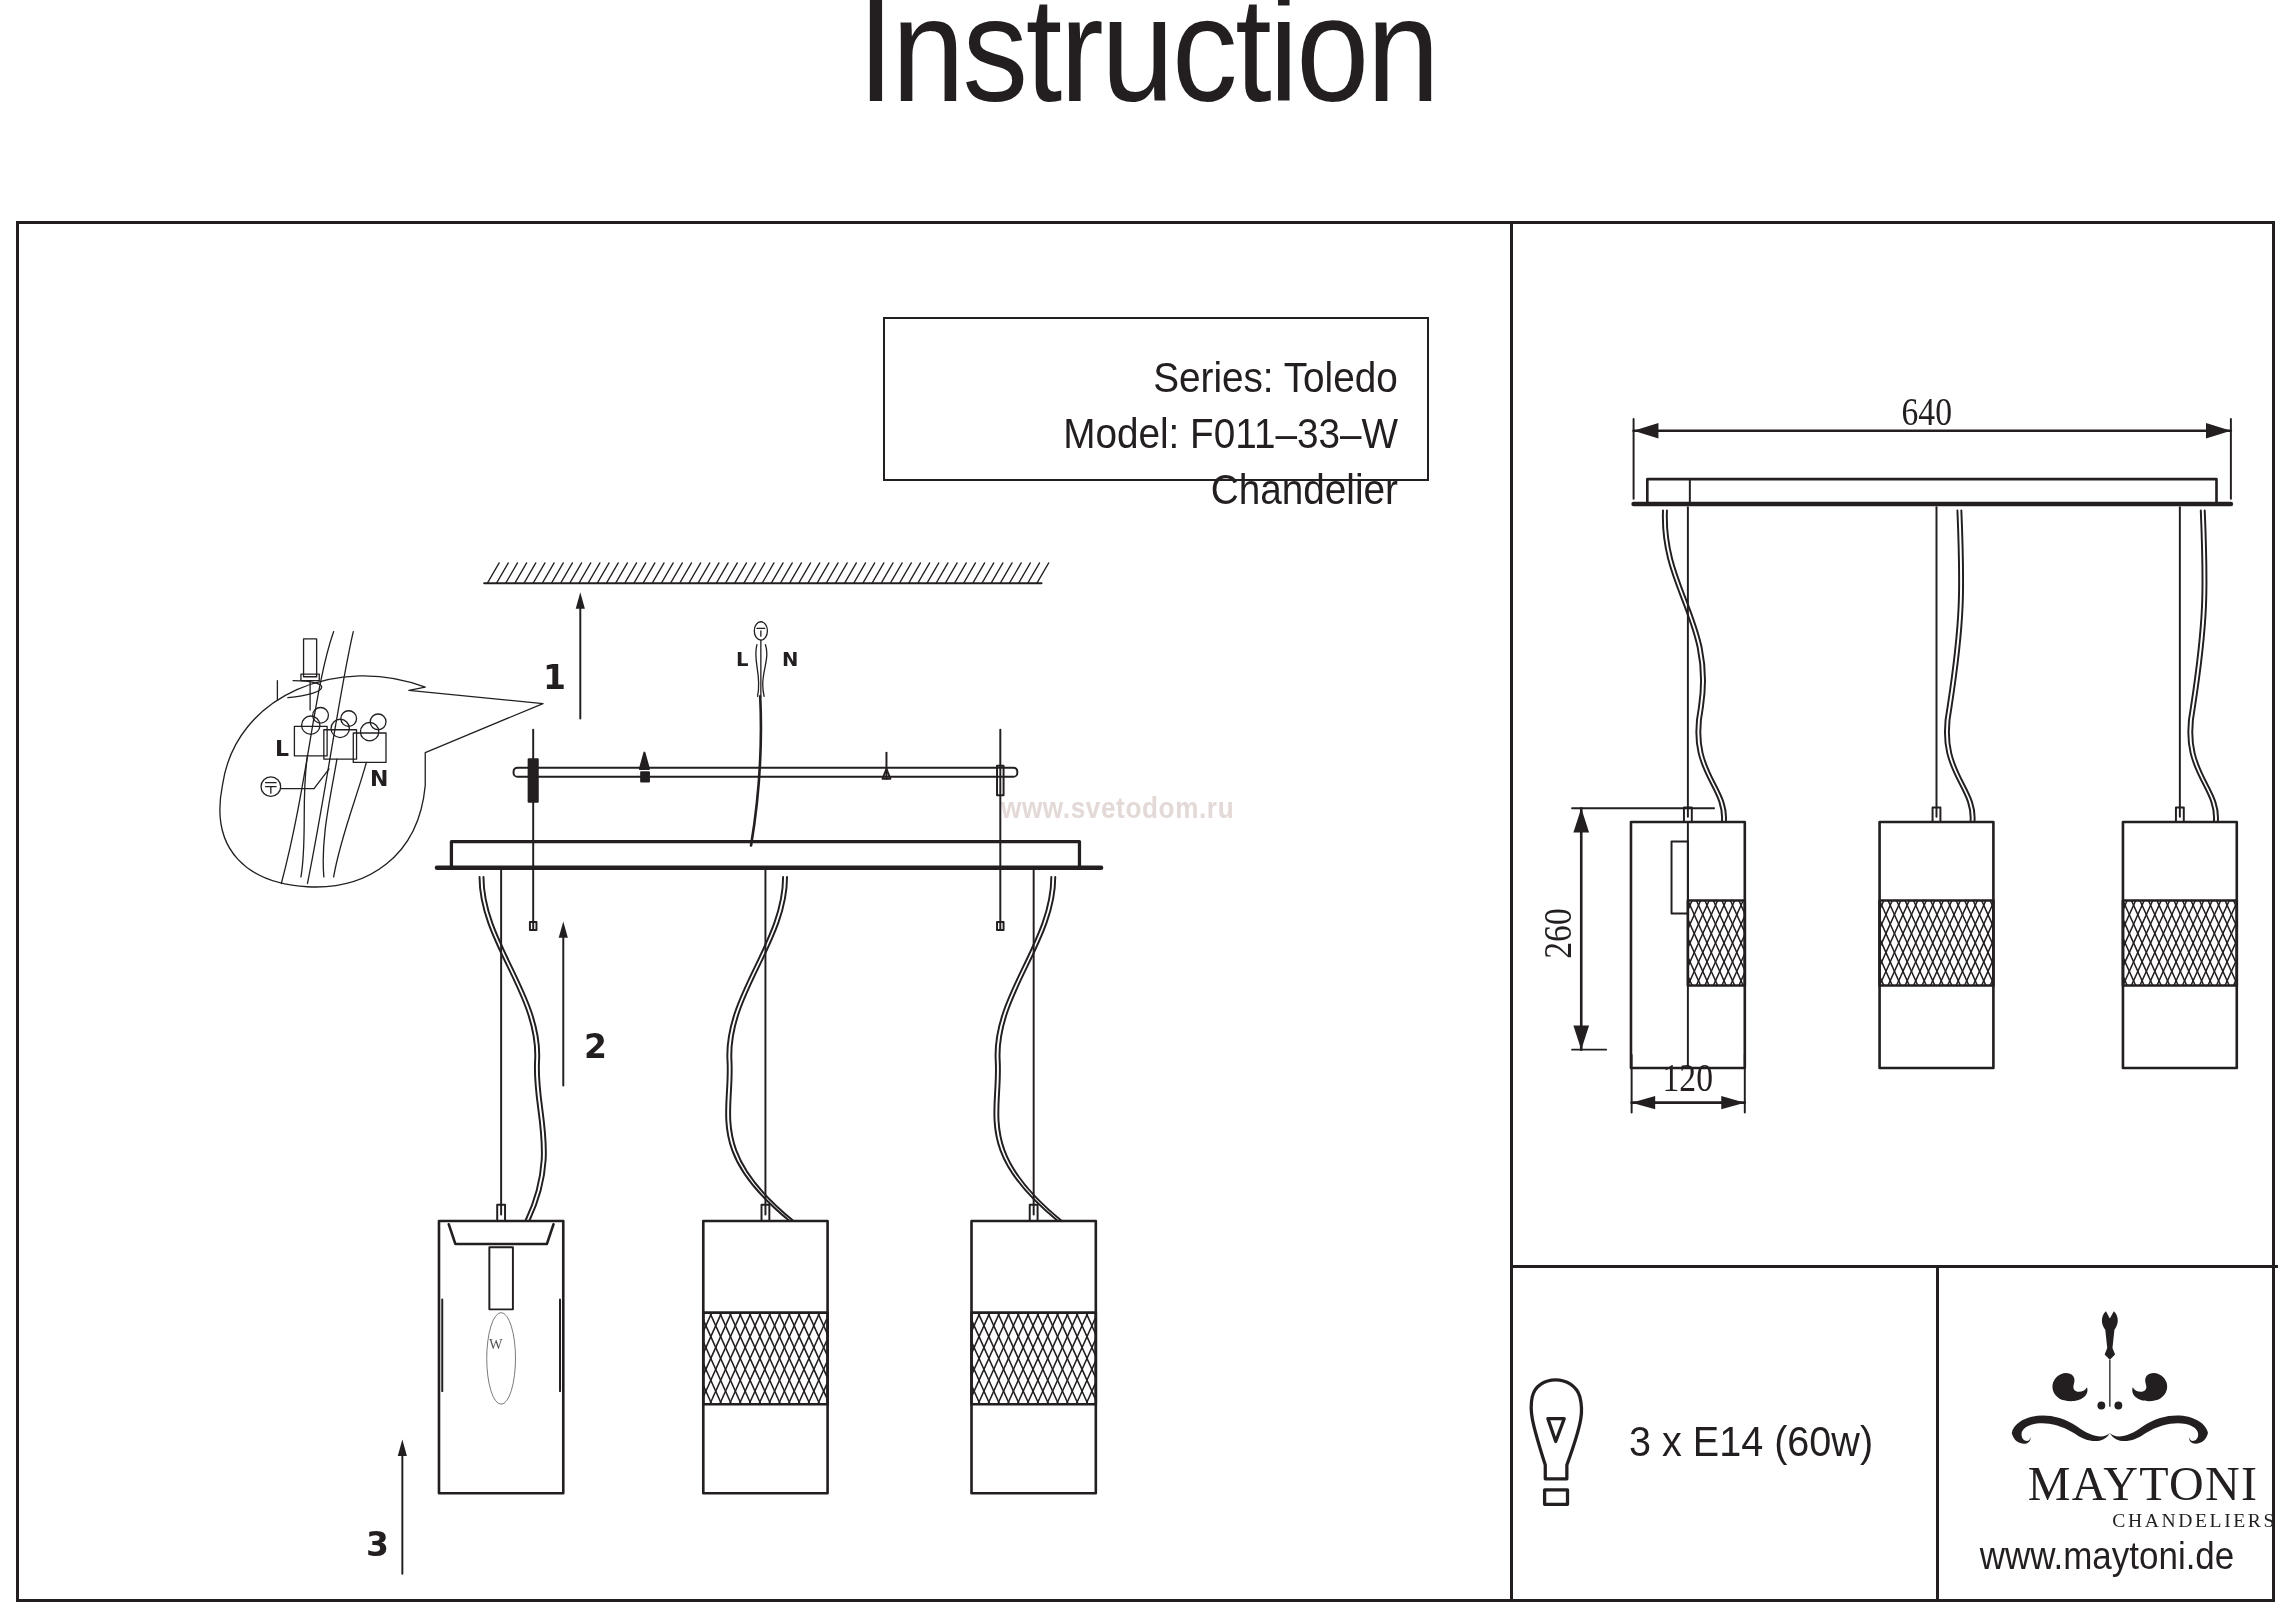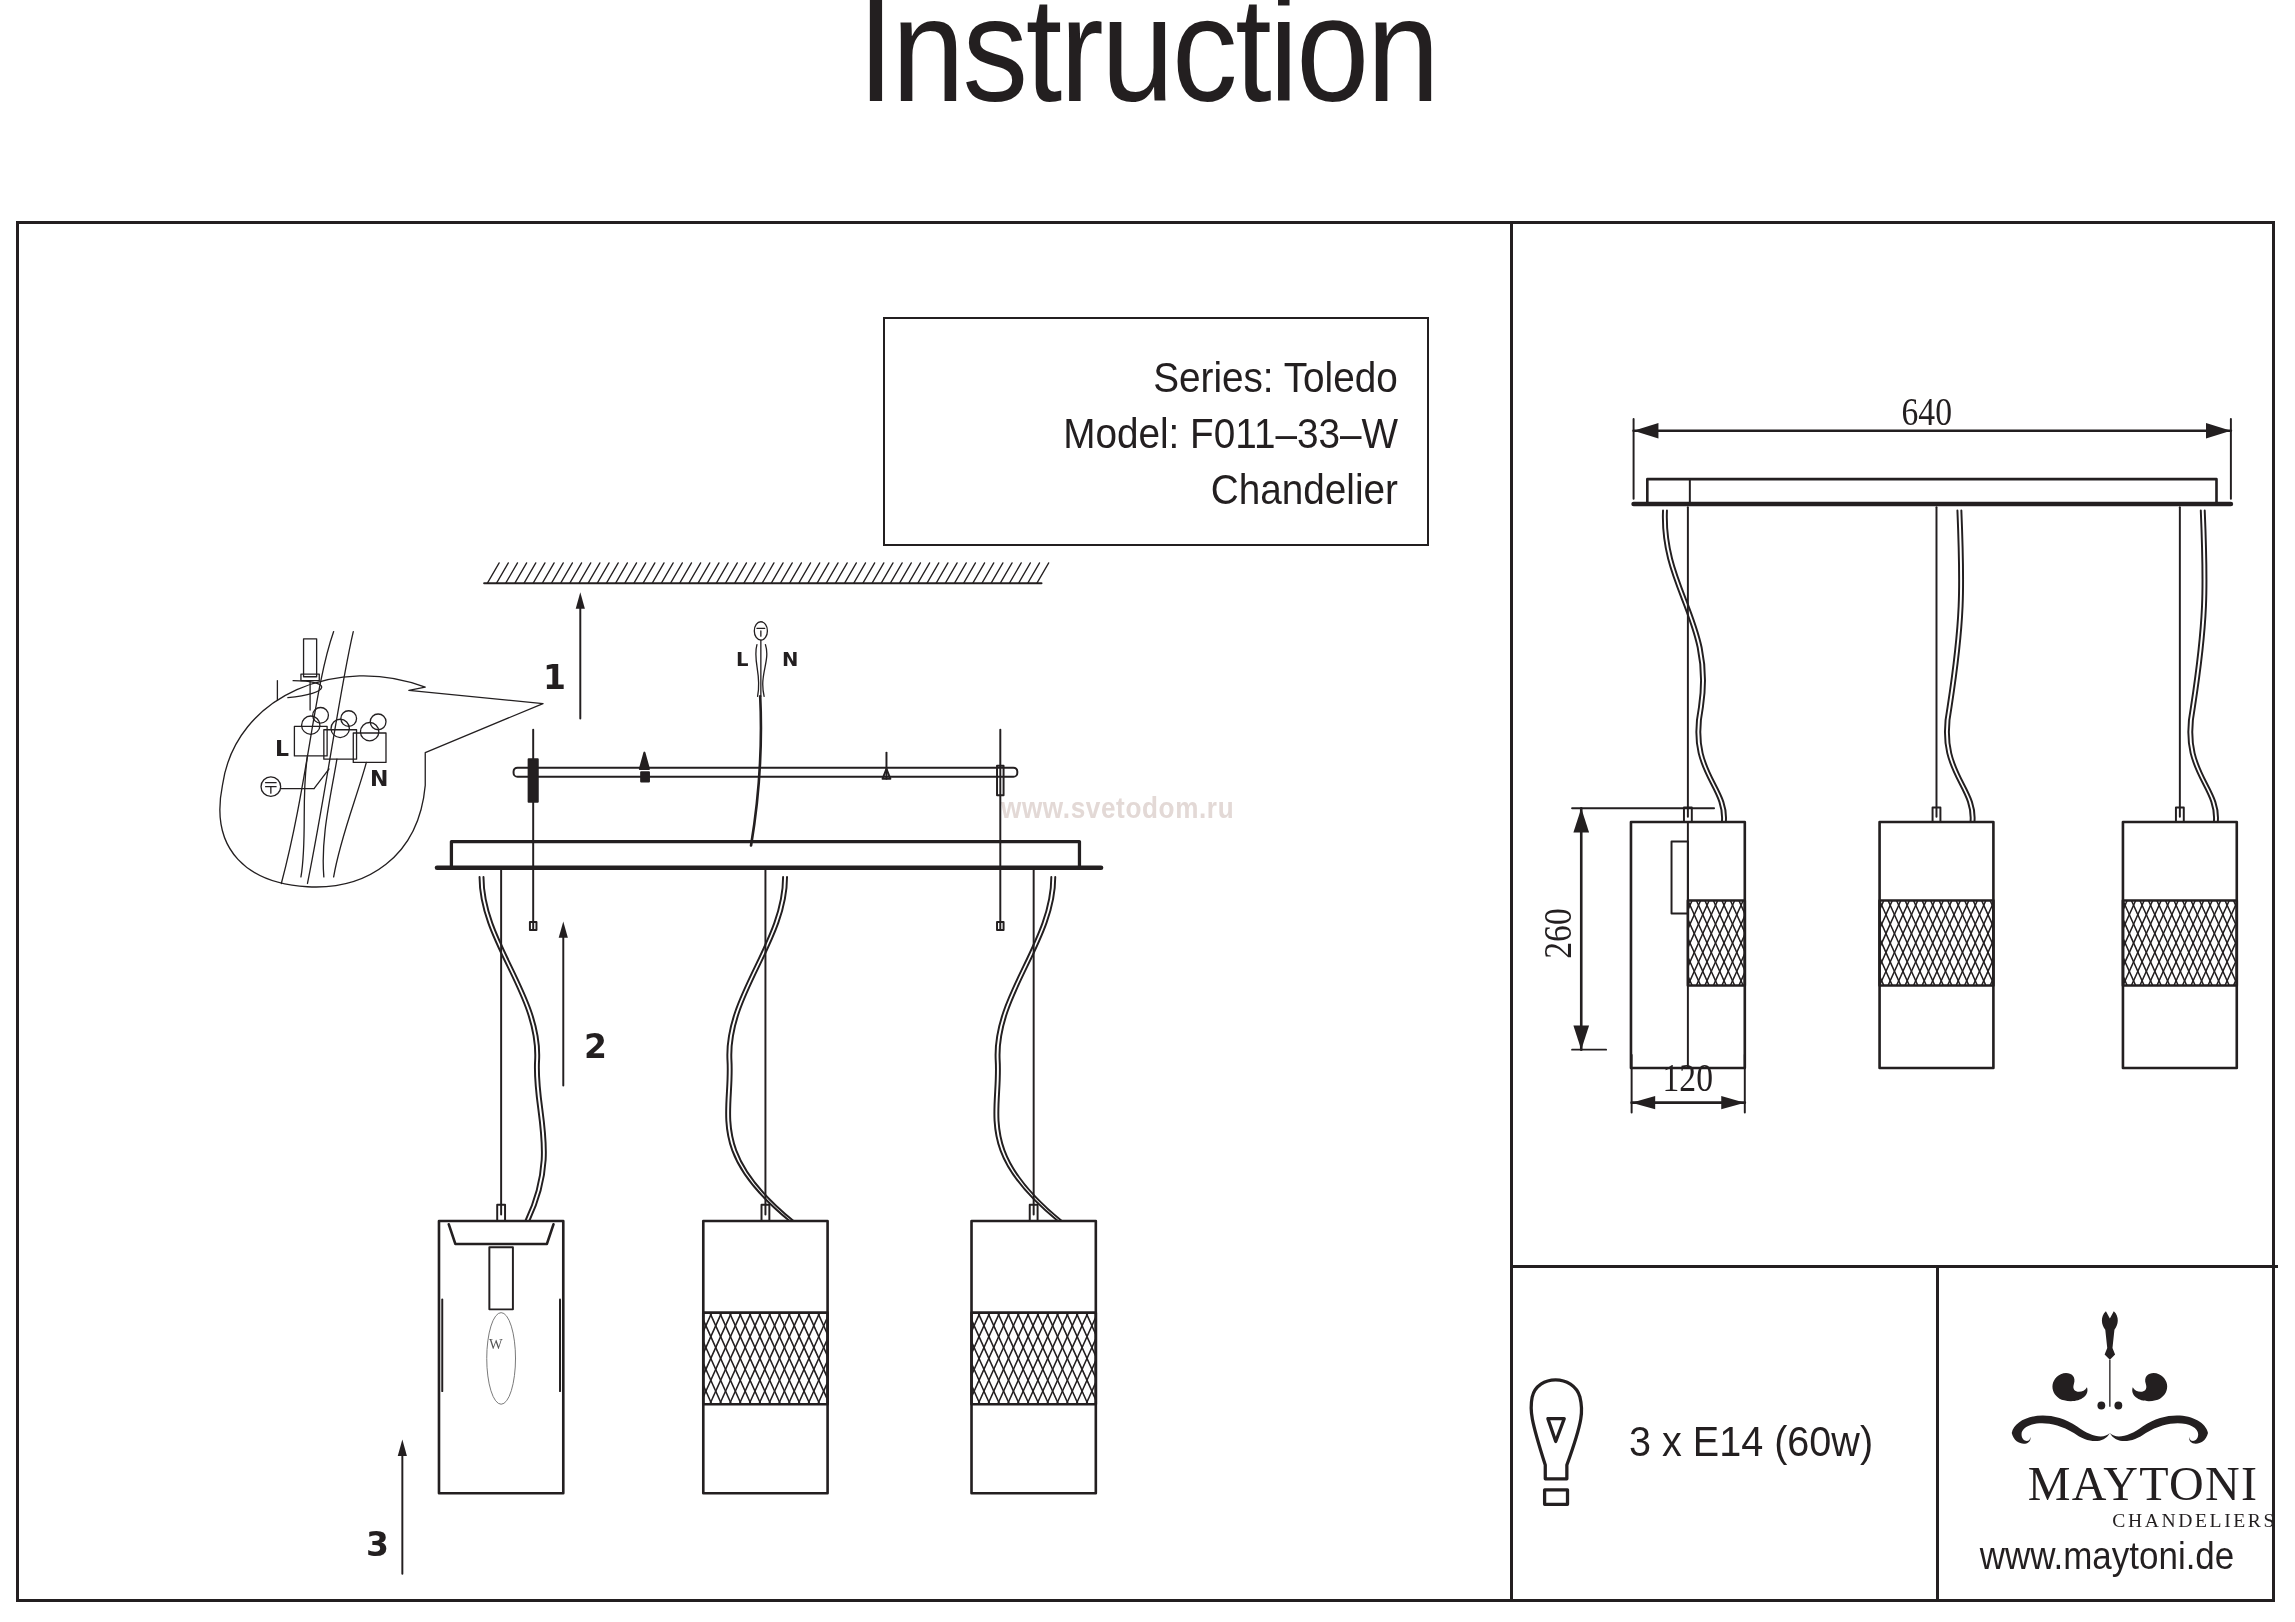--- a/index.html
+++ b/index.html
@@ -8,21 +8,21 @@
   .abs { position: absolute; }
   #title { left: 0; width: 2295px; top: -25px; text-align: center;
            font-size: 149px; line-height: 149px; letter-spacing: -2.6px;
            transform: scaleX(0.88); transform-origin: 1148px 0; }
   #frame { left: 16.4px; top: 221px; width: 2259px; height: 1381px;
            border: 3.3px solid #231f20; box-sizing: border-box; }
   #vdiv { left: 1510px; top: 221px; width: 2.6px; height: 1381px; background: #231f20; }
   #hdiv { left: 1512px; top: 1265px; width: 766px; height: 2.6px; background: #231f20; }
   #vdiv2 { left: 1936px; top: 1266px; width: 2.6px; height: 1644px; background: #231f20; }
   #vdiv2 { height: 335px; }
-  #info-box { left: 883px; top: 317px; width: 546px; height: 229px;
+  #info-box { left: 883px; top: 317px; width: 546px; height: 164px;
               border: 2.6px solid #231f20; box-sizing: border-box; }
   .info-line { position: absolute; right: 29px; font-size: 43px; line-height: 43px;
                transform: scaleX(0.9); transform-origin: right center; white-space: nowrap; }
   #info-series { top: 37px; }
   #info-model { top: 93px; }
   #info-type { top: 149px; }
   #watermark { left: 988px; top: 792px; font-size: 29px; font-weight: bold;
                color: #e3d9d6; letter-spacing: 0.7px; transform: scaleX(0.9); }
   .step { font-family: "DejaVu Sans", sans-serif; font-weight: bold; font-size: 33px; }
   #bulb-spec { left: 1629px; top: 1420px; font-size: 43px; line-height: 43px;

